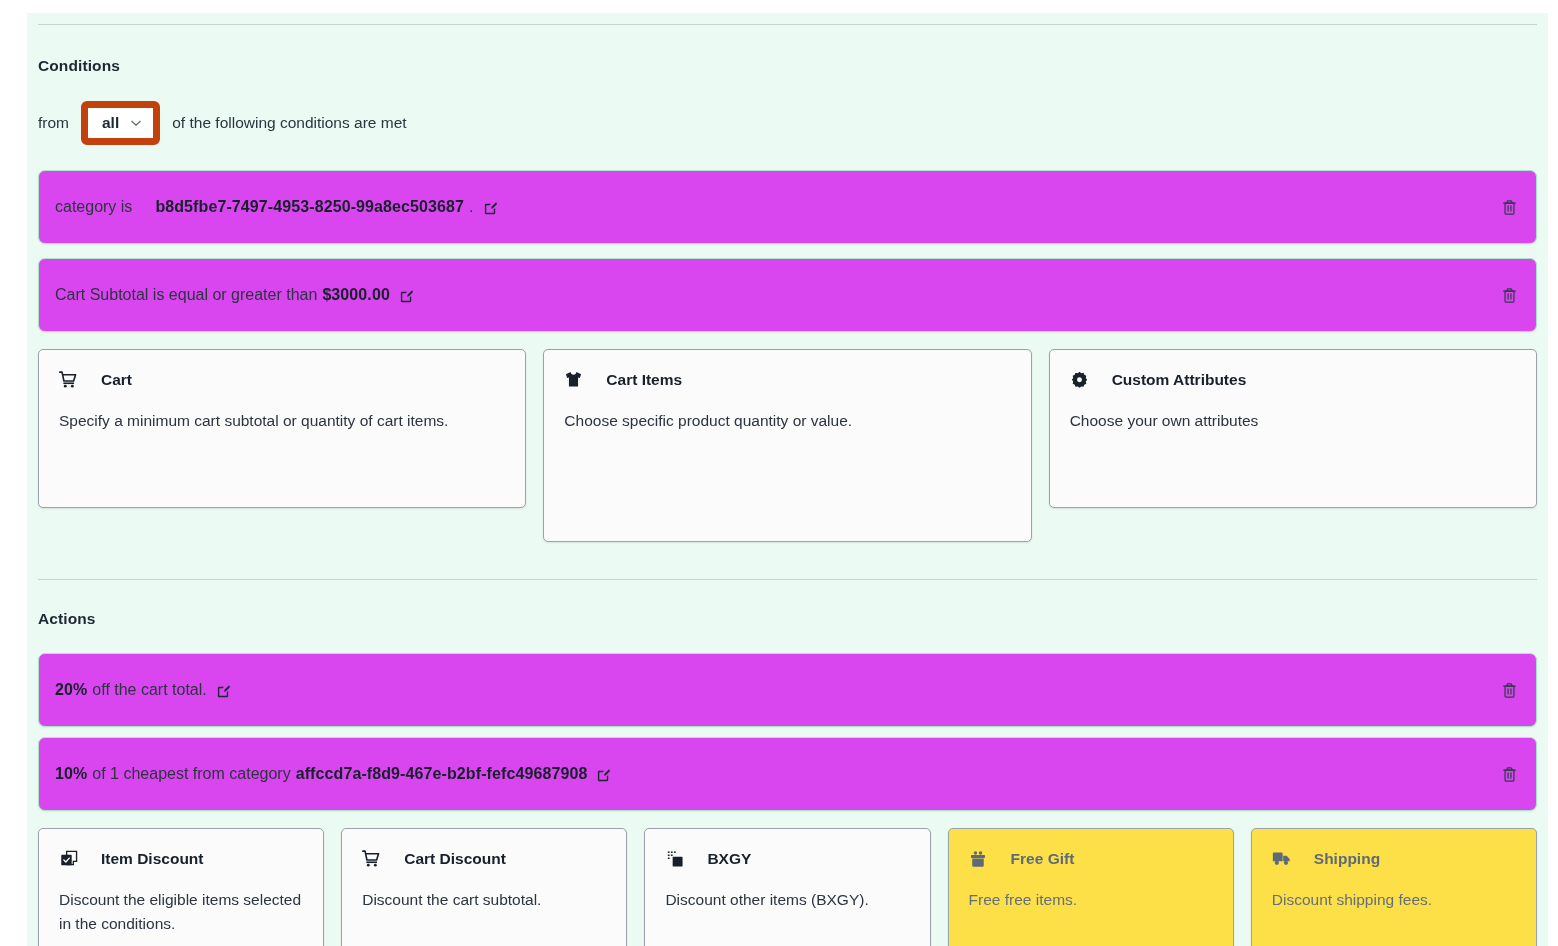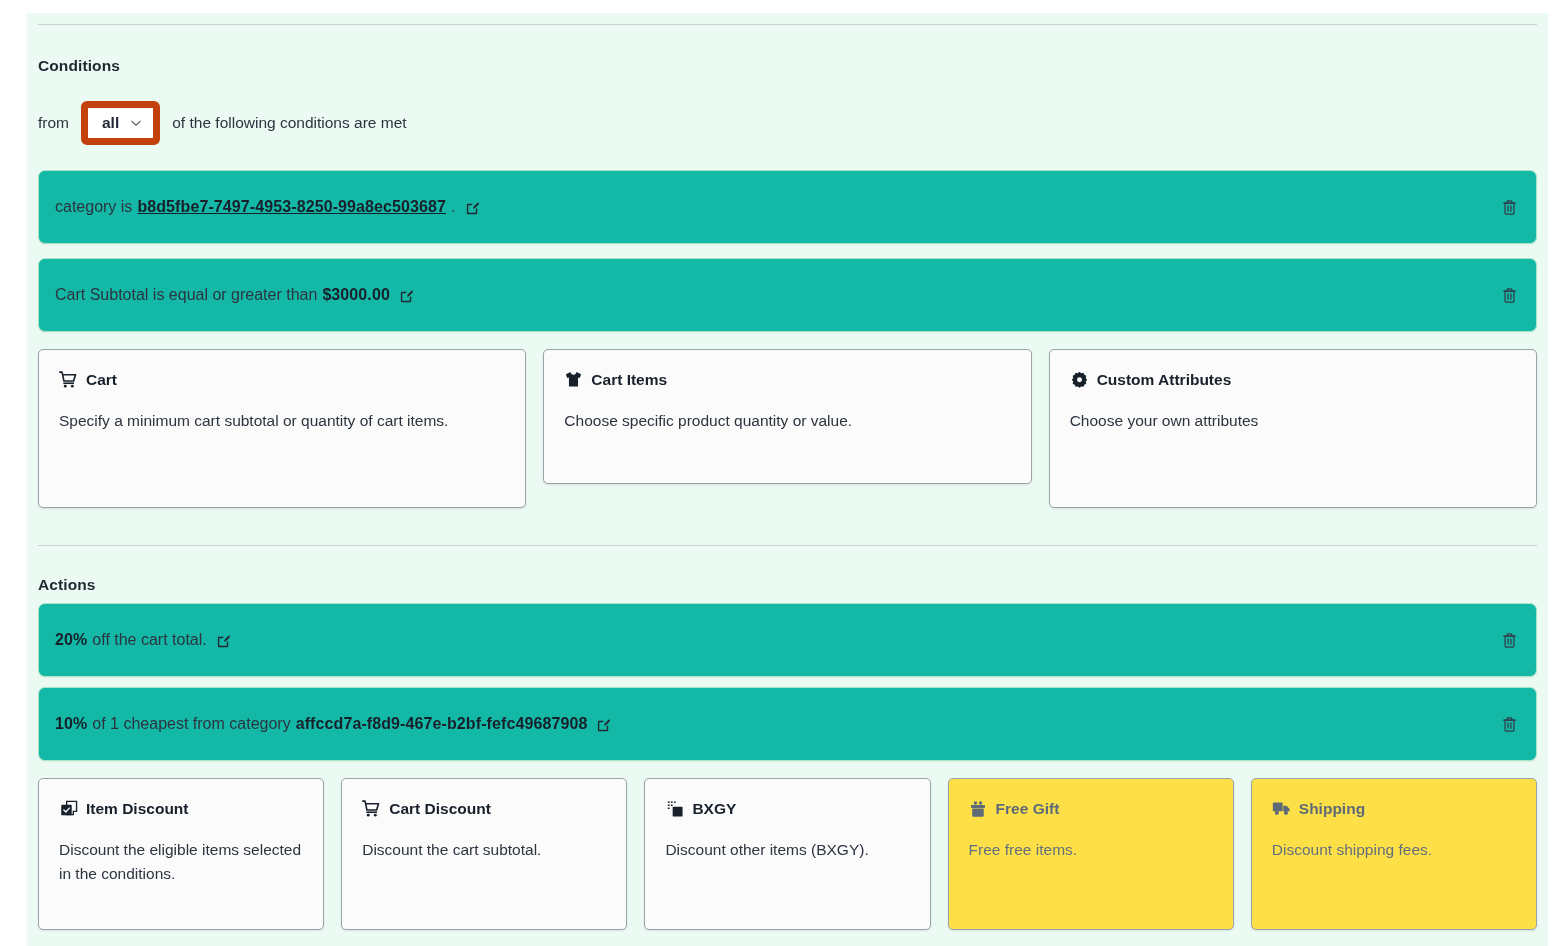--- a/index.html
+++ b/index.html
@@ -83,21 +83,21 @@
   .chev {
     margin-left: 10px;
     display: inline-block;
     width: 14px;
     height: 14px;
   }
 
   
   .rule-row {
     position: relative;
-    background: #14b8a6;
+    background: #d946ef;
     border: 1px solid #a9e6c6;
     border-radius: 7px;
     height: 74px;
     display: flex;
     align-items: center;
     padding: 0 18px 0 16px;
     box-sizing: border-box;
     font-size: 16px;
     color: #2c3440;
     box-shadow: 0 1px 2px rgba(24,60,40,0.06);
@@ -144,21 +144,21 @@
     cursor: pointer;
   }
   .opt-card.disabled {
     background: #fde047;
     border-color: #9aa3ab;
     cursor: default;
   }
   .opt-head {
     display: flex;
     align-items: center;
-    gap: 8px;
+    gap: 23px;
     font-size: 15.5px;
     font-weight: bold;
     color: #18202b;
     margin-bottom: 20px;
   }
   .opt-card.disabled .opt-head { color: #5f6a78; }
   .opt-desc {
     font-size: 15.5px;
     line-height: 1.55;
     color: #2c3440;
@@ -193,21 +193,21 @@
             <svg width="14" height="14" viewBox="0 0 16 16">
               <path d="M3.2 6 L8 10.6 L12.8 6" fill="none" stroke="#5b6672" stroke-width="1.3" stroke-linecap="round" stroke-linejoin="round"></path>
             </svg>
           </span>
         </div>
         <span class="when-text">of the following conditions are met</span>
       </div>
 
       <div class="rule-row" style="margin-top:25px;">
         <span class="txt">category is</span>
-        <span class="txt b" style="margin-left:5px;text-decoration:underline;">b8d5fbe7-7497-4953-8250-99a8ec503687</span>
+        <span class="txt b" style="margin-left:23px;">b8d5fbe7-7497-4953-8250-99a8ec503687</span>
         <span class="txt" style="margin-left:5px;">.</span>
         <span class="edit-icon">
           <svg width="15" height="15" viewBox="0 0 16 16">
             <path d="M2 4.2 A1.2 1.2 0 0 1 3.2 3 H8.6 L7.1 4.5 H3.5 V12.5 H11.5 V8.9 L13 7.4 V12.8
                      A1.2 1.2 0 0 1 11.8 14 H2.8 A1.2 1.2 0 0 1 2 12.8 Z" fill="#1f2733"></path>
             <path d="M13.9 1.4 L9.1 6.2 L8.6 8.2 L10.6 7.7 L15 3.3 Z" fill="#1f2733"></path>
           </svg>
         </span>
         <span class="trash-btn">
           <svg width="17" height="17" viewBox="0 0 18 18">
@@ -249,21 +249,21 @@
                 <rect x="4.6" y="13.1" width="11.2" height="1.7" fill="#18202b"></rect>
                 <circle cx="6.6" cy="17" r="1.5" fill="#18202b"></circle>
                 <circle cx="14" cy="17" r="1.5" fill="#18202b"></circle>
               </svg>
             </span>
             <span>Cart</span>
           </div>
           <div class="opt-desc">Specify a minimum cart subtotal or quantity of cart items.</div>
         </div>
 
-        <div class="opt-card" style="width:492px;height:135px;">
+        <div class="opt-card" style="width:492px;height:193px;">
           <div class="opt-head">
             <span class="opt-icon">
               <svg width="19" height="19" viewBox="0 0 20 20">
                 <path d="M7 2.2 L2 4.6 L3.4 8.4 L5.2 7.8 V17.4 H14.8 V7.8 L16.6 8.4 L18 4.6
                          L13 2.2 C13 4 11.7 4.9 10 4.9 C8.3 4.9 7 4 7 2.2 Z" fill="#18202b"></path>
               </svg>
             </span>
             <span>Cart Items</span>
           </div>
           <div class="opt-desc">Choose specific product quantity or value.</div>
@@ -283,21 +283,21 @@
             <span>Custom Attributes</span>
           </div>
           <div class="opt-desc">Choose your own attributes</div>
         </div>
       </div>
 
       <div class="divider" style="margin-top:37px;"></div>
 
       <div class="section-label" style="margin-top:30px;">Actions</div>
 
-      <div class="rule-row" style="margin-top:9px;">
+      <div class="rule-row" style="margin-top:25px;">
         <span class="txt b">20%</span>
         <span class="txt" style="margin-left:5px;">off the cart total.</span>
         <span class="edit-icon">
           <svg width="15" height="15" viewBox="0 0 16 16">
             <path d="M2 4.2 A1.2 1.2 0 0 1 3.2 3 H8.6 L7.1 4.5 H3.5 V12.5 H11.5 V8.9 L13 7.4 V12.8
                      A1.2 1.2 0 0 1 11.8 14 H2.8 A1.2 1.2 0 0 1 2 12.8 Z" fill="#1f2733"></path>
             <path d="M13.9 1.4 L9.1 6.2 L8.6 8.2 L10.6 7.7 L15 3.3 Z" fill="#1f2733"></path>
           </svg>
         </span>
         <span class="trash-btn">

